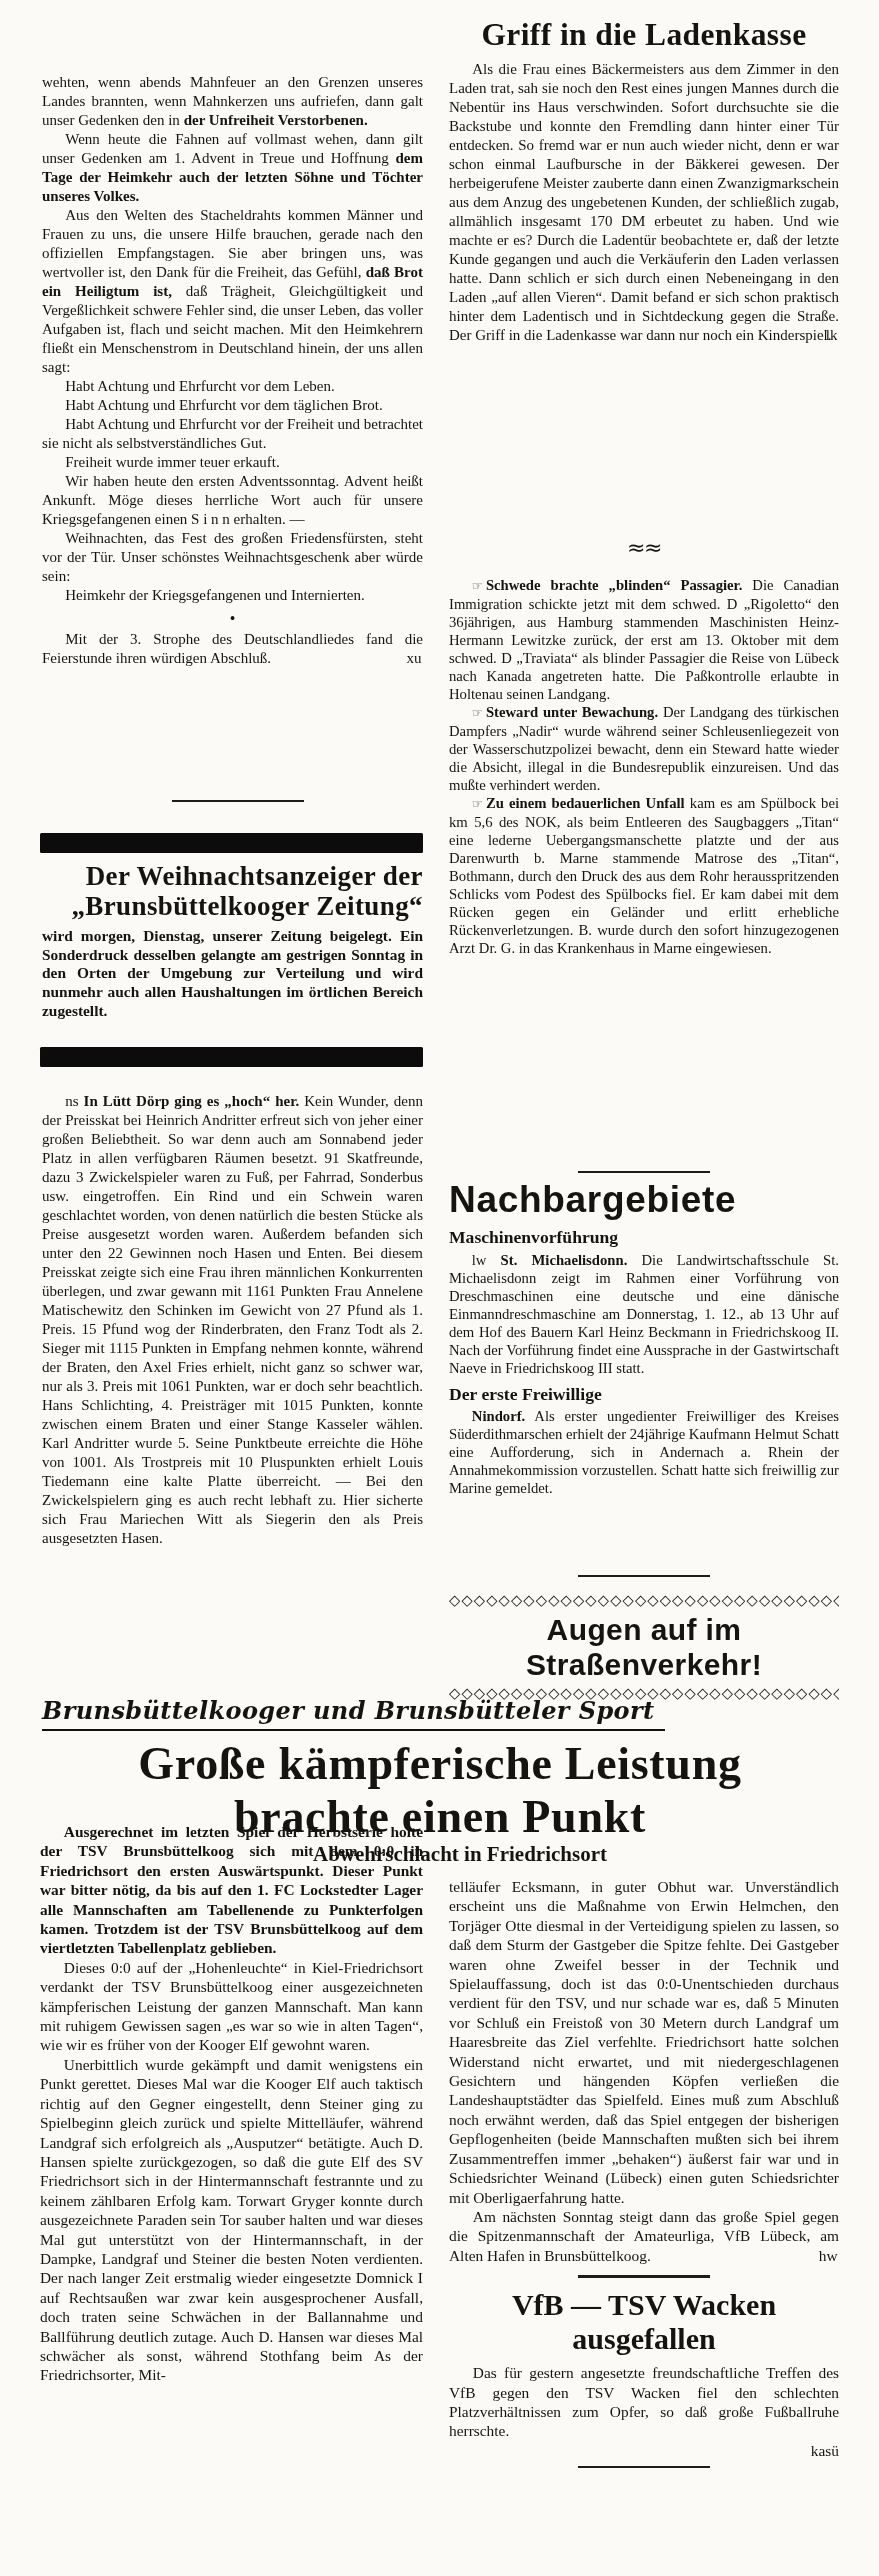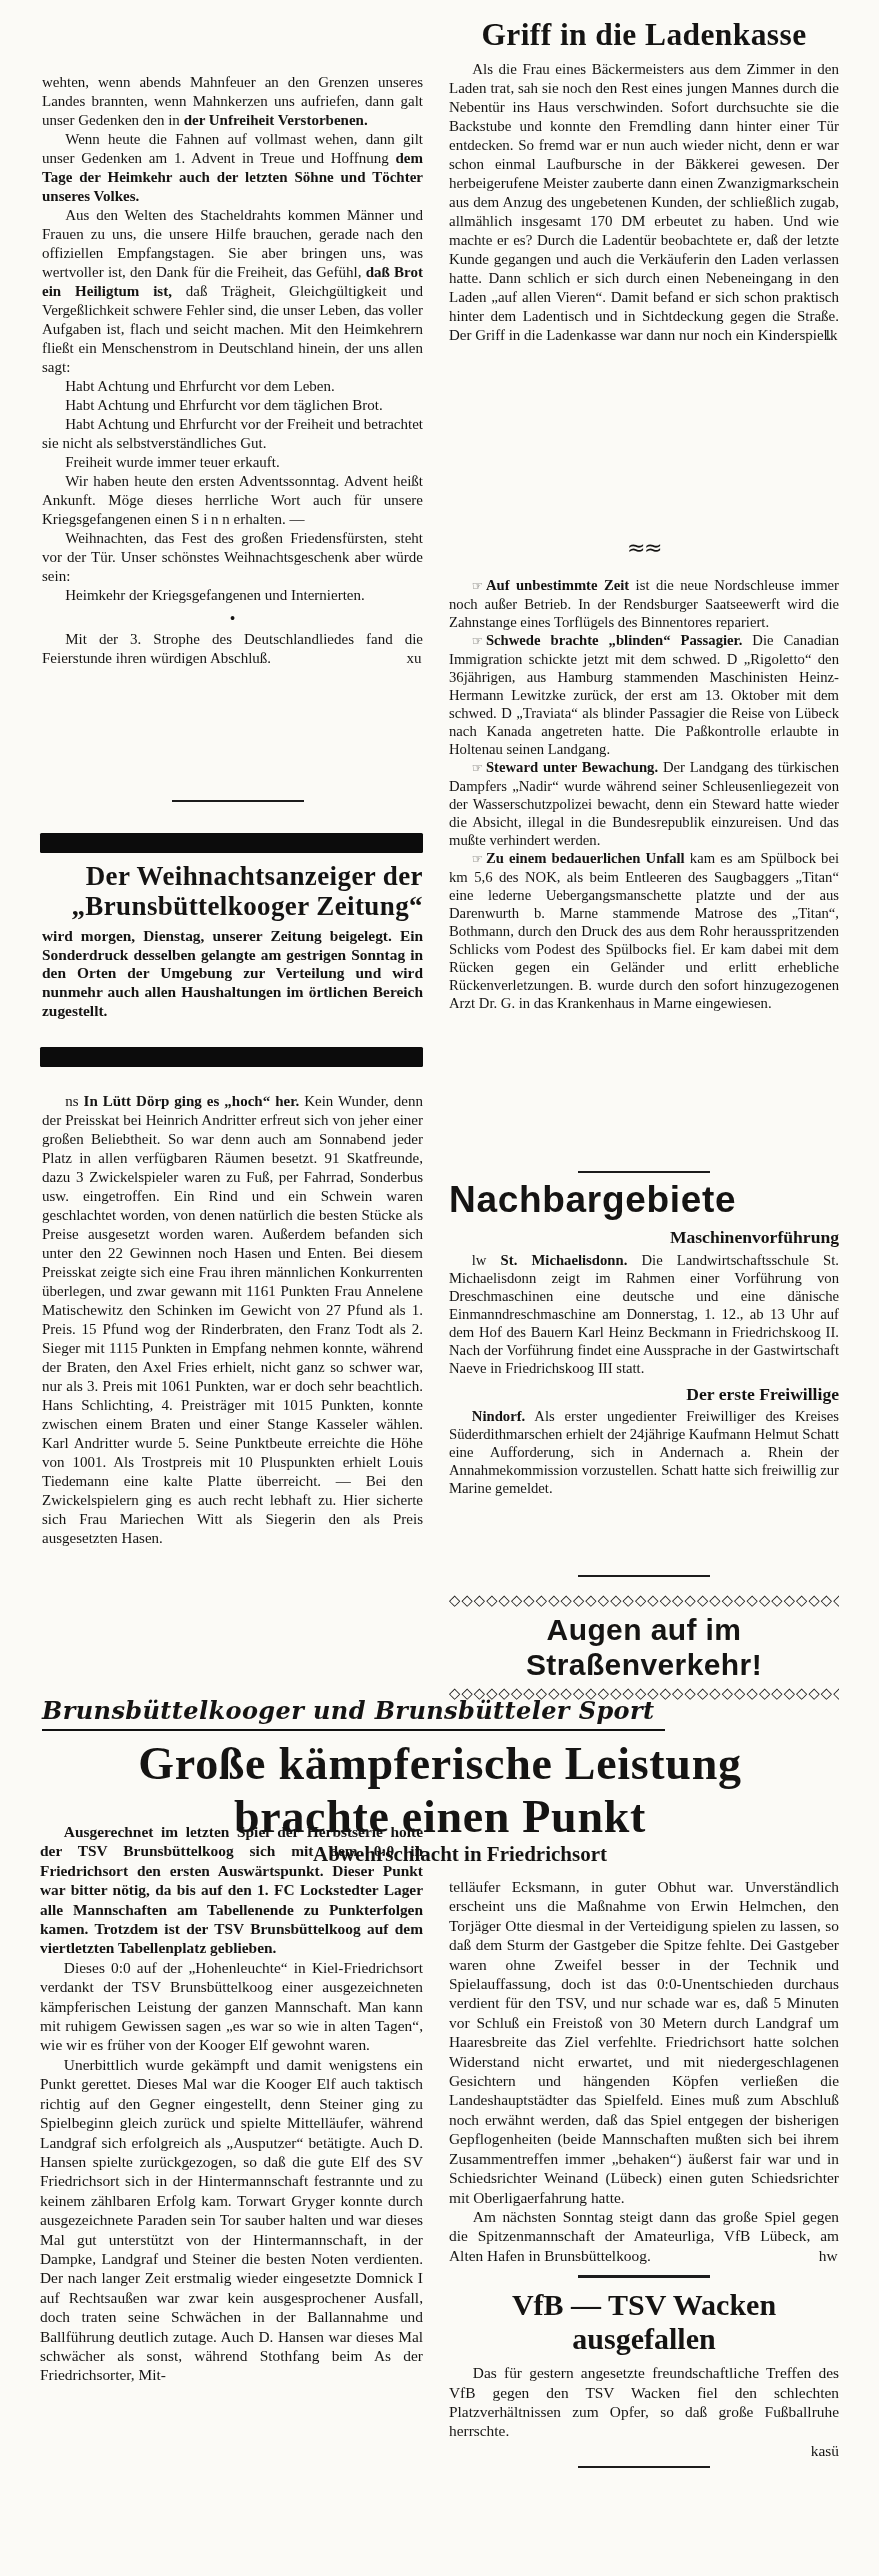--- a/index.html
+++ b/index.html
@@ -29,21 +29,21 @@
   #ladenkasse{position:absolute;left:449px;top:17.6px;width:390px;}
   #ladenkasse .hl{margin:0 0 8.8px 0;text-align:center;font-size:31.5px;line-height:34px;font-weight:bold;letter-spacing:0.4px;}
   #ladenkasse .body{font-size:15px;line-height:19px;}
   #squiggle-divider{position:absolute;left:449px;top:537px;width:390px;text-align:center;
         font-size:22px;line-height:22px;letter-spacing:-1.5px;font-family:"DejaVu Sans",sans-serif;}
   #news-briefs{position:absolute;left:449px;top:576px;width:390px;font-size:14.7px;line-height:18px;}
   #right-divider-1{position:absolute;left:578px;top:1171px;width:132px;height:2.2px;background:#1c1c1c;}
   #nachbargebiete{position:absolute;left:449px;top:1179px;width:390px;}
   #nachbargebiete .hl{margin:0;text-align:left;font-family:"Liberation Sans",sans-serif;
         font-weight:bold;font-size:37px;line-height:41px;letter-spacing:0.7px;}
-  #nachbargebiete h3{margin:7.3px 0 2.9px 0;text-align:right;font-size:17.6px;line-height:20.5px;font-weight:bold;}
+  #nachbargebiete h3{margin:7.3px 0 2.9px 0;text-align:left;font-size:17.6px;line-height:20.5px;font-weight:bold;}
   #nachbargebiete .body{font-size:14.7px;line-height:18px;}
   #right-divider-2{position:absolute;left:578px;top:1575px;width:132px;height:2.2px;background:#1c1c1c;}
   #augen-box{position:absolute;left:449px;top:1592px;width:390px;text-align:center;}
   #augen-box .diamonds{font-family:"DejaVu Sans",sans-serif;font-size:14.7px;line-height:16px;
         letter-spacing:1.1px;white-space:nowrap;overflow:hidden;}
   #augen-box .slogan{font-family:"Liberation Sans",sans-serif;font-weight:bold;
         font-size:30px;line-height:35px;margin:4.4px 0 2.9px 0;letter-spacing:0.4px;}
 
   
   #sport-kicker{position:absolute;left:42px;top:1696px;font-family:"DejaVu Serif",serif;
@@ -99,21 +99,20 @@
   <div id="ladenkasse">
     <h1 class="hl">Griff in die Ladenkasse</h1>
     <div class="body">
         <p><span>Als die Frau eines Bäckermeisters aus dem Zimmer in den Laden trat, sah sie noch den Rest eines jungen Mannes durch die Nebentür ins Haus verschwinden. Sofort durchsuchte sie die Backstube und konnte den Fremdling dann hinter einer Tür entdecken. So fremd war er nun auch wieder nicht, denn er war schon einmal Laufbursche in der Bäkkerei gewesen. Der herbeigerufene Meister zauberte dann einen Zwanzigmarkschein aus dem Anzug des ungebetenen Kunden, der schließlich zugab, allmählich insgesamt 170 DM erbeutet zu haben. Und wie machte er es? Durch die Ladentür beobachtete er, daß der letzte Kunde gegangen und auch die Verkäuferin den Laden verlassen hatte. Dann schlich er sich durch einen Nebeneingang in den Laden „auf allen Vieren“. Damit befand er sich schon praktisch hinter dem Ladentisch und in Sichtdeckung gegen die Straße. Der Griff in die Ladenkasse war dann nur noch ein Kinderspiel.</span><span class="sig">lk</span></p>
       </div>
   </div>
 
   <div id="squiggle-divider">≈≈</div>
 
   <div id="news-briefs" class="body">
-      <p><span class="ding">☞</span><span class="b">Auf unbestimmte Zeit</span><span> ist die neue Nordschleuse immer noch außer Betrieb. In der Rendsburger Saatseewerft wird die Zahnstange eines Torflügels des Binnentores repariert.</span></p>
       <p><span class="ding">☞</span><span class="b">Schwede brachte „blinden“ Passagier.</span><span> Die Canadian Immigration schickte jetzt mit dem schwed. D „Rigoletto“ den 36jährigen, aus Hamburg stammenden Maschinisten Heinz-Hermann Lewitzke zurück, der erst am 13. Oktober mit dem schwed. D „Traviata“ als blinder Passagier die Reise von Lübeck nach Kanada angetreten hatte. Die Paßkontrolle erlaubte in Holtenau seinen Landgang.</span></p>
       <p><span class="ding">☞</span><span class="b">Steward unter Bewachung.</span><span> Der Landgang des türkischen Dampfers „Nadir“ wurde während seiner Schleusenliegezeit von der Wasserschutzpolizei bewacht, denn ein Steward hatte wieder die Absicht, illegal in die Bundesrepublik einzureisen. Und das mußte verhindert werden.</span></p>
       <p><span class="ding">☞</span><span class="b">Zu einem bedauerlichen Unfall</span><span> kam es am Spülbock bei km 5,6 des NOK, als beim Entleeren des Saugbaggers „Titan“ eine lederne Uebergangsmanschette platzte und der aus Darenwurth b. Marne stammende Matrose des „Titan“, Bothmann, durch den Druck des aus dem Rohr herausspritzenden Schlicks vom Podest des Spülbocks fiel. Er kam dabei mit dem Rücken gegen ein Geländer und erlitt erhebliche Rückenverletzungen. B. wurde durch den sofort hinzugezogenen Arzt Dr. G. in das Krankenhaus in Marne eingewiesen.</span></p>
     </div>
 
   <div id="right-divider-1"></div>
 
   <div id="nachbargebiete">
     <h1 class="hl">Nachbargebiete</h1>
     <h3>Maschinenvorführung</h3>

